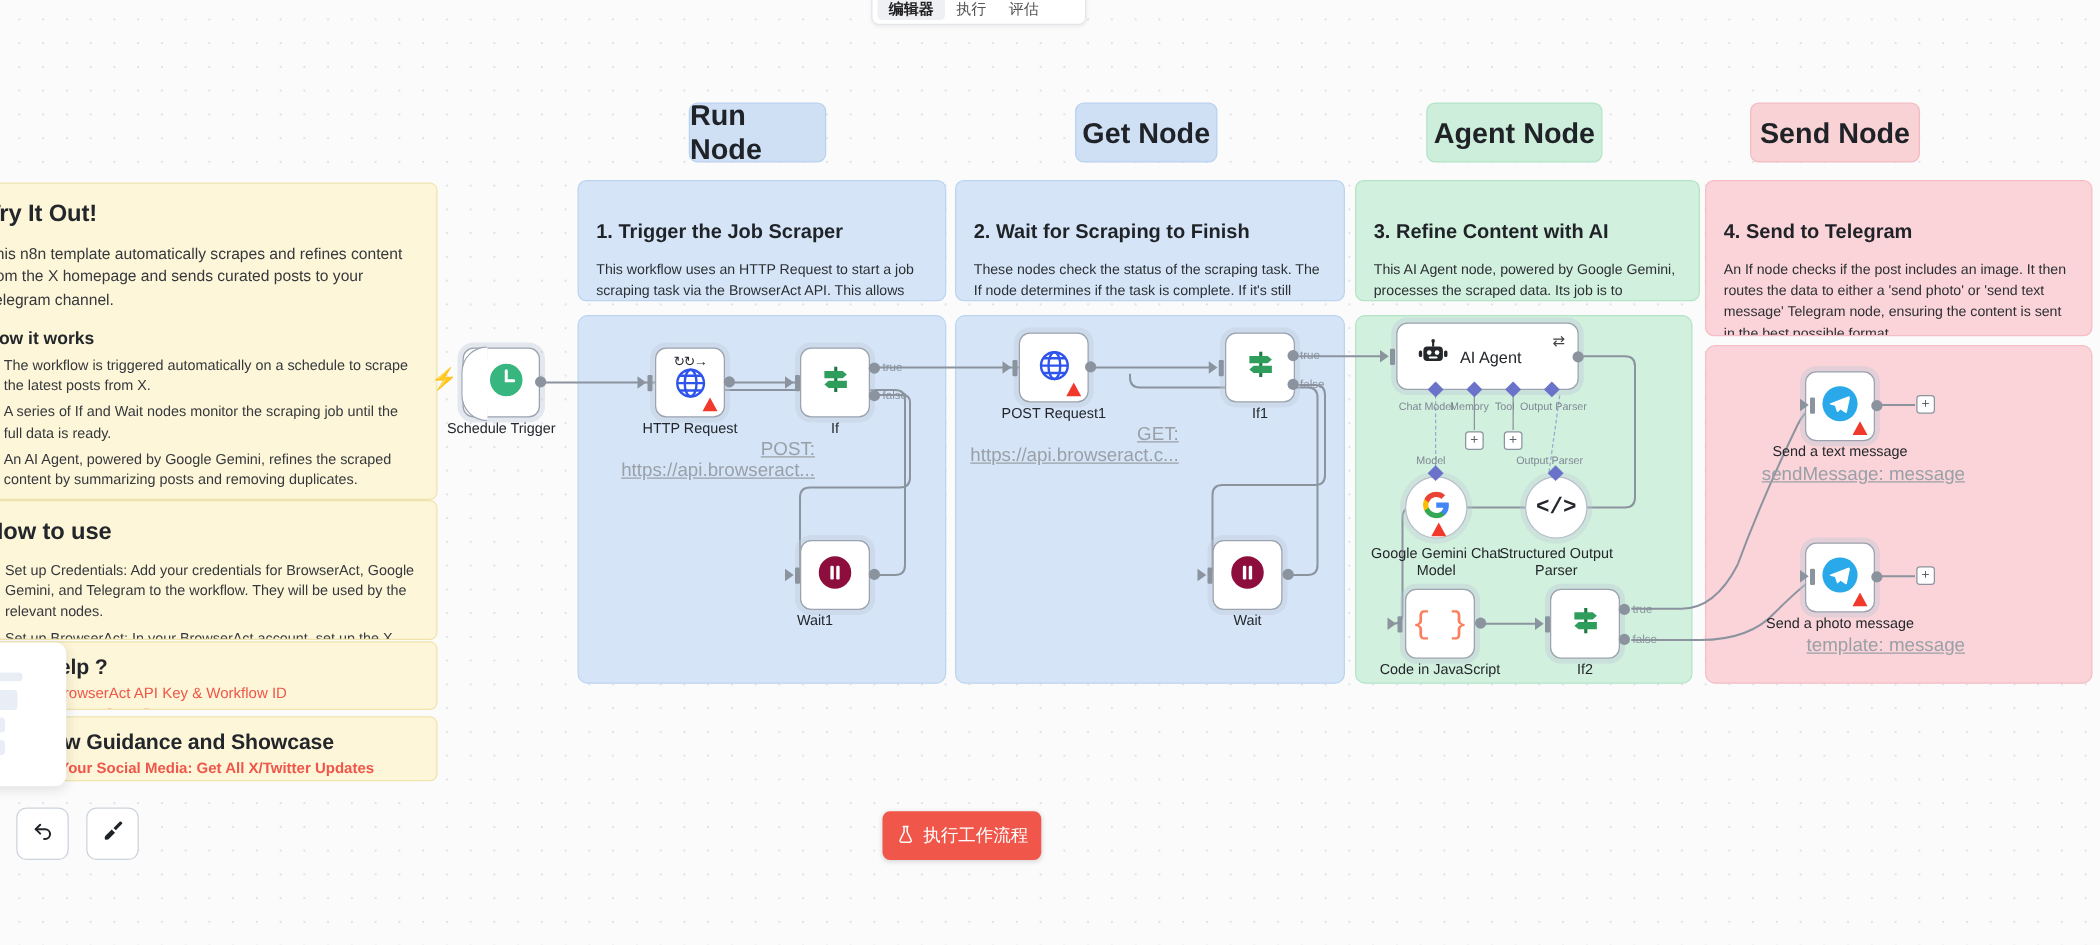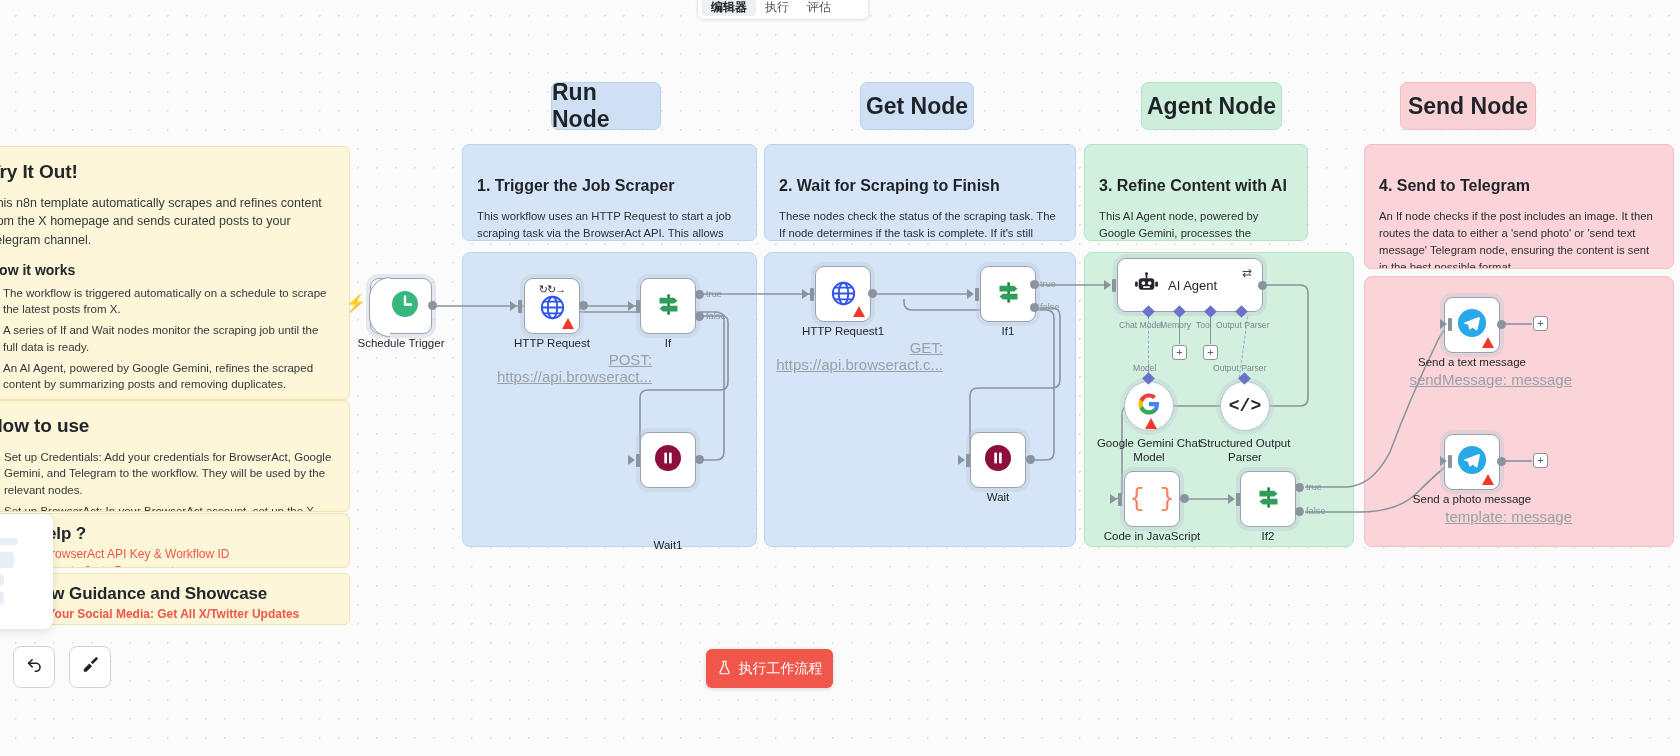--- a/index.html
+++ b/index.html
@@ -288,21 +288,21 @@
 
   <div class="seccard blue" style="left:462px; top:144px; width:295px; height:97px;">
     <h3>1. Trigger the Job Scraper</h3>
     <p>This workflow uses an HTTP Request to start a job scraping task via the BrowserAct API. This allows you to collect up-to-date job market data.</p>
 
   </div>
   <div class="seccard blue" style="left:764px; top:144px; width:312px; height:97px;">
     <h3>2. Wait for Scraping to Finish</h3>
     <p>These nodes check the status of the scraping task. The If node determines if the task is complete. If it's still running, the Wait node pauses the workflow for a set period before retrying to check the status.</p>
   </div>
-  <div class="seccard green" style="left:1084px; top:144px; width:224px; height:97px;">
+  <div class="seccard green" style="left:1084px; top:144px; width:276px; height:97px;">
     <h3>3. Refine Content with AI</h3>
     <p>This AI Agent node, powered by Google Gemini, processes the scraped data. Its job is to summarize the posts and remove any duplicate information, ensuring the final output is clean and valuable.</p>
   </div>
   <div class="seccard pink" style="left:1364px; top:144px; width:310px; height:125px;">
     <h3>4. Send to Telegram</h3>
     <p>An If node checks if the post includes an image. It then routes the data to either a 'send photo' or 'send text message' Telegram node, ensuring the content is sent in the best possible format.</p>
 
   </div>
 
   <div class="gbody blue" style="left:462px;  top:252px; width:295px; height:295px;"></div>
@@ -361,36 +361,36 @@
   <div class="node" style="left:640px; top:432px;">
     <span>
       <svg width="28" height="28" viewBox="0 0 28 28">
           <circle cx="14" cy="14" r="13" fill="#8d0e3c"></circle>
           <rect x="10.3" y="8.5" width="2.7" height="11" rx="1" fill="#fff"></rect>
           <rect x="15" y="8.5" width="2.7" height="11" rx="1" fill="#fff"></rect>
         </svg>
     </span>
   </div>
   <div class="port" style="left:695px; top:455px;"></div>
-  <div class="node-label" style="left:668px; top:490px;margin-top:48px;">Wait1</div>
+  <div class="node-label" style="left:652px; top:490px;">Wait1</div>
 
   <div class="inbar" style="left:810px; top:288px;"></div>
   <div class="inarrow" style="left:802px; top:289px;"></div>
   <div class="node" style="left:815px; top:266px;">
     <span style="margin-top:2px;">
       <svg width="27" height="27" viewBox="0 0 24 24" fill="none" stroke="#2f54eb" stroke-width="1.7">
           <circle cx="12" cy="12" r="9.5"></circle>
           <ellipse cx="12" cy="12" rx="4.2" ry="9.5"></ellipse>
           <path d="M2.6 12h18.8M4.2 6.8h15.6M4.2 17.2h15.6"></path>
         </svg>
     </span>
     <span class="warnbadge"></span>
   </div>
   <div class="port" style="left:868px; top:289px;"></div>
-  <div class="node-label" style="left:843px; top:324px;">HTTP Request1</div>
+  <div class="node-label" style="left:843px; top:324px;">POST Request1</div>
   <div class="node-sub" style="left:843px; top:339px;">GET: https://api.browseract.c...</div>
 
   <div class="inbar" style="left:975px; top:288px;"></div>
   <div class="inarrow" style="left:967px; top:289px;"></div>
   <div class="node" style="left:980px; top:266px;">
     <span>
       <svg width="27" height="27" viewBox="0 0 24 24">
           <rect x="11" y="3" width="2.2" height="18" fill="#1a7a3f"></rect>
           <path d="M4 6h13l3 2.6-3 2.6H4z" fill="#2f9e5c"></path>
           <path d="M20 13H7l-3 2.6 3 2.6h13z" fill="#2f9e5c"></path>

